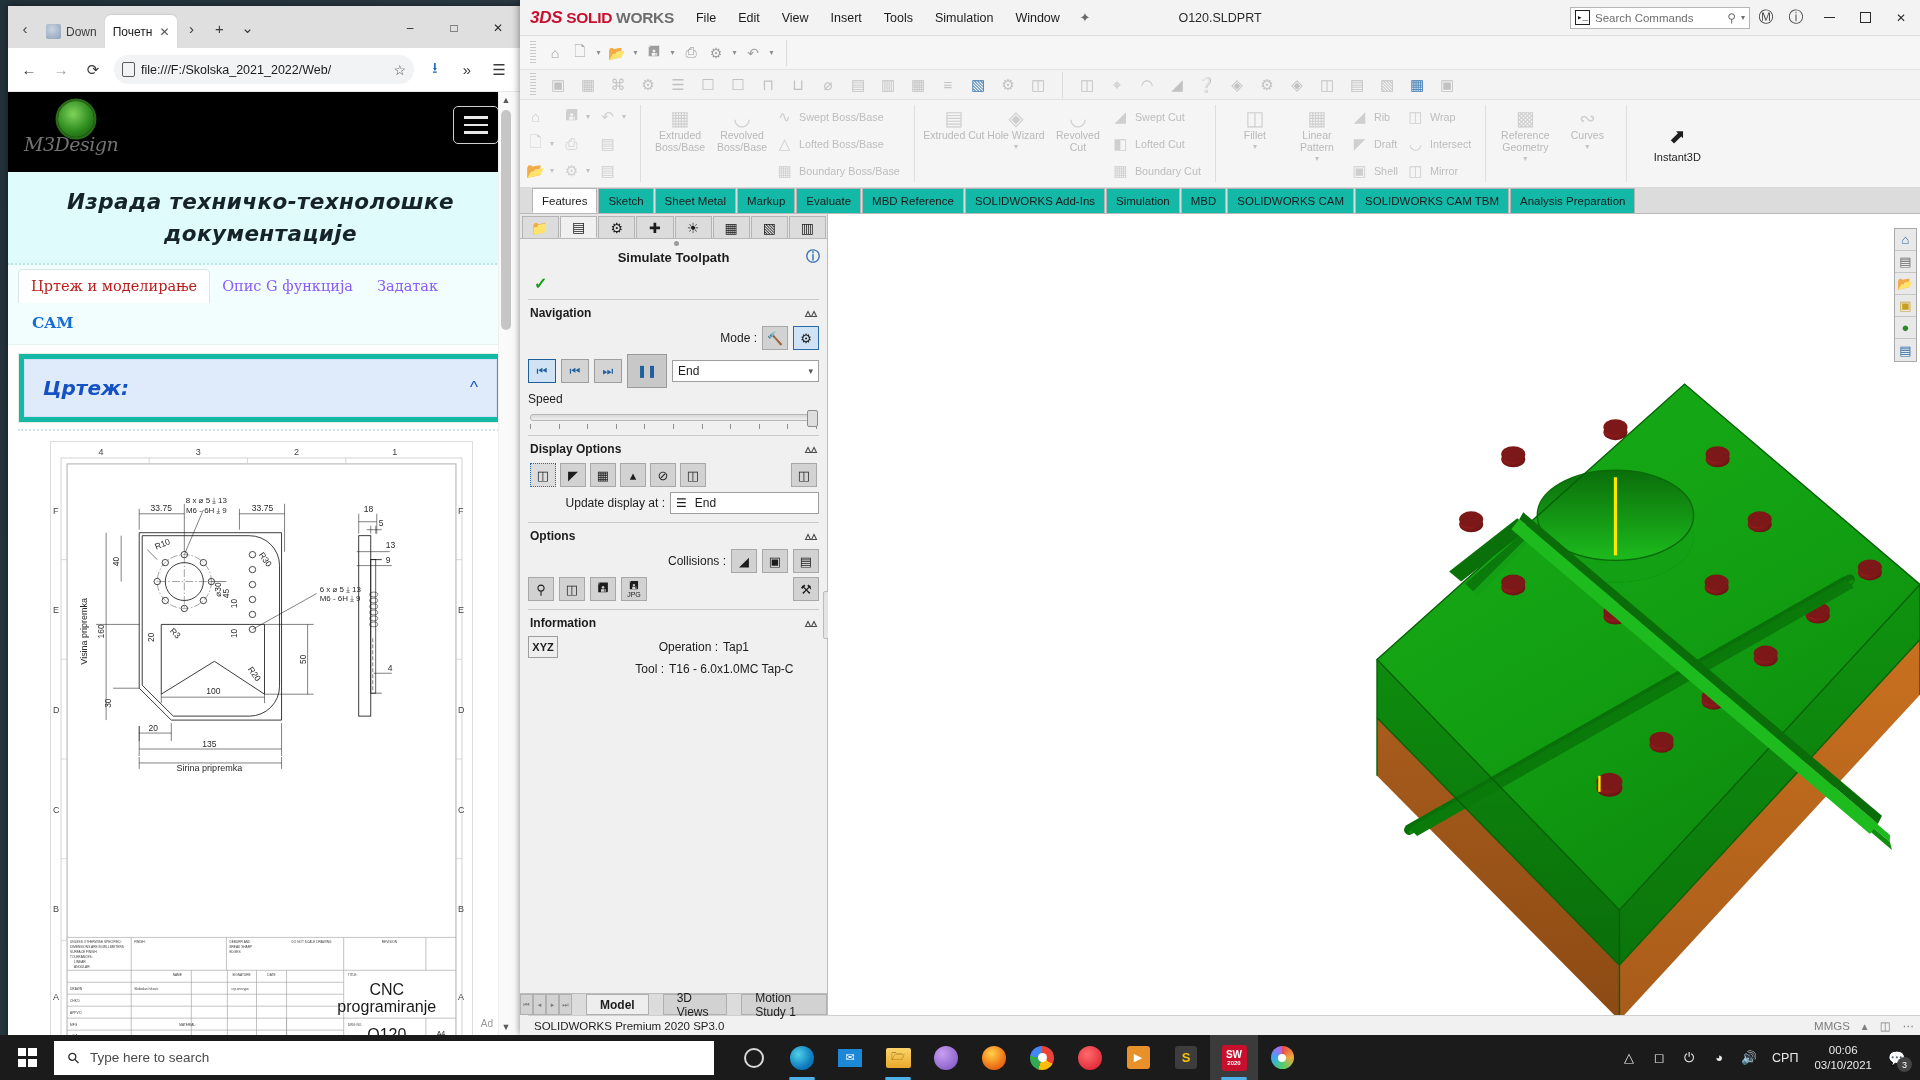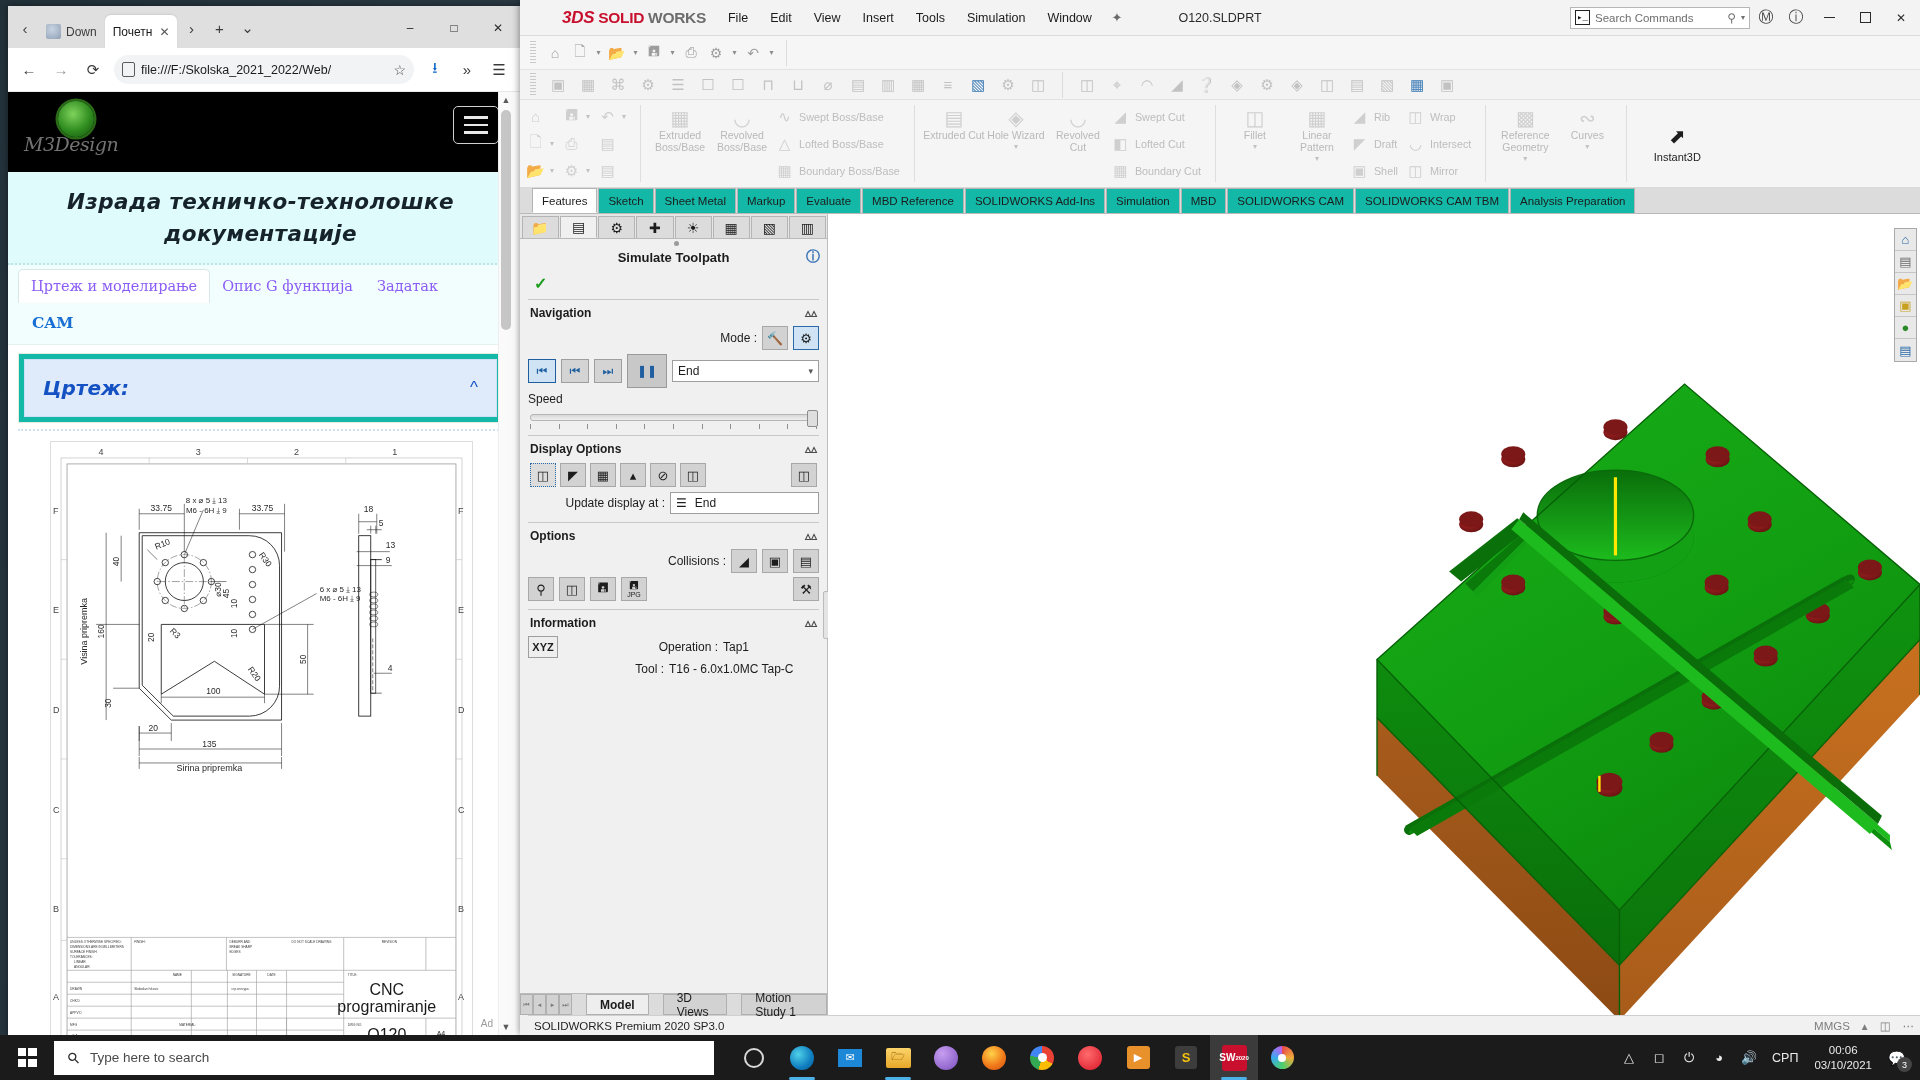--- a/index.html
+++ b/index.html
@@ -129,21 +129,21 @@
   }
   .tabs-row {
     display:flex; align-items:flex-end; gap:0; padding:4px 10px 0;
     background:#f2fdfd;
   }
   .tabitem {
     font-family:"DejaVu Serif", serif;
     font-size:14.5px; padding:8px 12px 9px; color:#8b5cf6; white-space:nowrap;
   }
   .tabitem.active {
-    color:#8b5cf6; background:#fff;
+    color:#b91c1c; background:#fff;
     border:1px solid #d9e7e7; border-bottom:none; border-radius:5px 5px 0 0;
   }
   .cam-head {
     font-family:"DejaVu Serif", serif; font-weight:700; font-size:15.5px;
     color:#1a6fd4; padding:10px 24px 12px; background:#f2fdfd;
     border-bottom:1px solid #e4f2f2;
   }
   .accordion {
     margin:8px 10px 0; border:1px solid #e2efe0; background:#14b8a6; padding:5px;
   }
@@ -188,21 +188,21 @@
     background:#f0f0f0; box-shadow:0 0 8px rgba(0,0,0,.5);
     display:flex; flex-direction:column;
     font-size:12px; color:#1c1c1c;
   }
   .sw-titlebar {
     height:36px; background:#f3f3f3; display:flex; align-items:center;
     border-bottom:1px solid #dcdcdc; position:relative; flex:none;
   }
   .sw-logo {
     display:flex; align-items:baseline; gap:4px; padding:0 12px 0 10px;
-    font-weight:700; font-size:15.5px; letter-spacing:-.3px;margin-left:32px;
+    font-weight:700; font-size:15.5px; letter-spacing:-.3px;
   }
   .sw-logo .ds { color:#c8102e; font-style:italic; font-size:17px; font-weight:700;}
   .sw-logo .solid { color:#c8102e; }
   .sw-logo .works { color:#6d6d6d; font-weight:600; }
   .sw-menu { display:flex; align-items:center; gap:2px; }
   .sw-menu .mi {
     padding:5px 10px; font-size:12.5px; color:#1b1b1b;
   }
   .sw-pin { width:26px; color:#6a6a6a; font-size:13px; text-align:center; }
   .sw-doctitle {
@@ -1540,21 +1540,21 @@
     <div class="tb-app">
       <span style="width:24px;height:24px;border-radius:50%;background:radial-gradient(circle at 40% 35%,#ff6b6b,#d9162a)"></span>
     </div>
     <div class="tb-app">
       <span style="width:23px;height:23px;border-radius:3px;background:#e8902a;display:flex;align-items:center;justify-content:center;color:#fff;font-size:11px">▶</span>
     </div>
     <div class="tb-app">
       <span style="width:22px;height:23px;background:#3d3d3d;border-radius:3px;display:flex;align-items:center;justify-content:center;color:#f4c20d;font-size:13px;font-weight:700">S</span>
     </div>
     <div class="tb-app active">
-      <span style="width:25px;height:26px;background:#c8102e;border-radius:3px;display:flex;flex-direction:row;align-items:center;justify-content:center;color:#fff;font-size:9px;font-weight:700;line-height:1">
+      <span style="width:25px;height:26px;background:#c8102e;border-radius:3px;display:flex;flex-direction:column;align-items:center;justify-content:center;color:#fff;font-size:9px;font-weight:700;line-height:1">
         <i style="font-style:normal;font-size:10px">SW</i>
         <i style="font-style:normal;font-size:6px">2020</i>
       </span>
       <span class="under"></span>
     </div>
     <div class="tb-app">
       <span style="width:23px;height:23px;border-radius:50%;background:conic-gradient(#e84c4c,#f0a93a,#4ccf6a,#3ba9f0,#c35cf0);display:flex;align-items:center;justify-content:center">
         <i style="width:8px;height:8px;border-radius:50%;background:#fff;display:block"></i>
       </span>
     </div>

